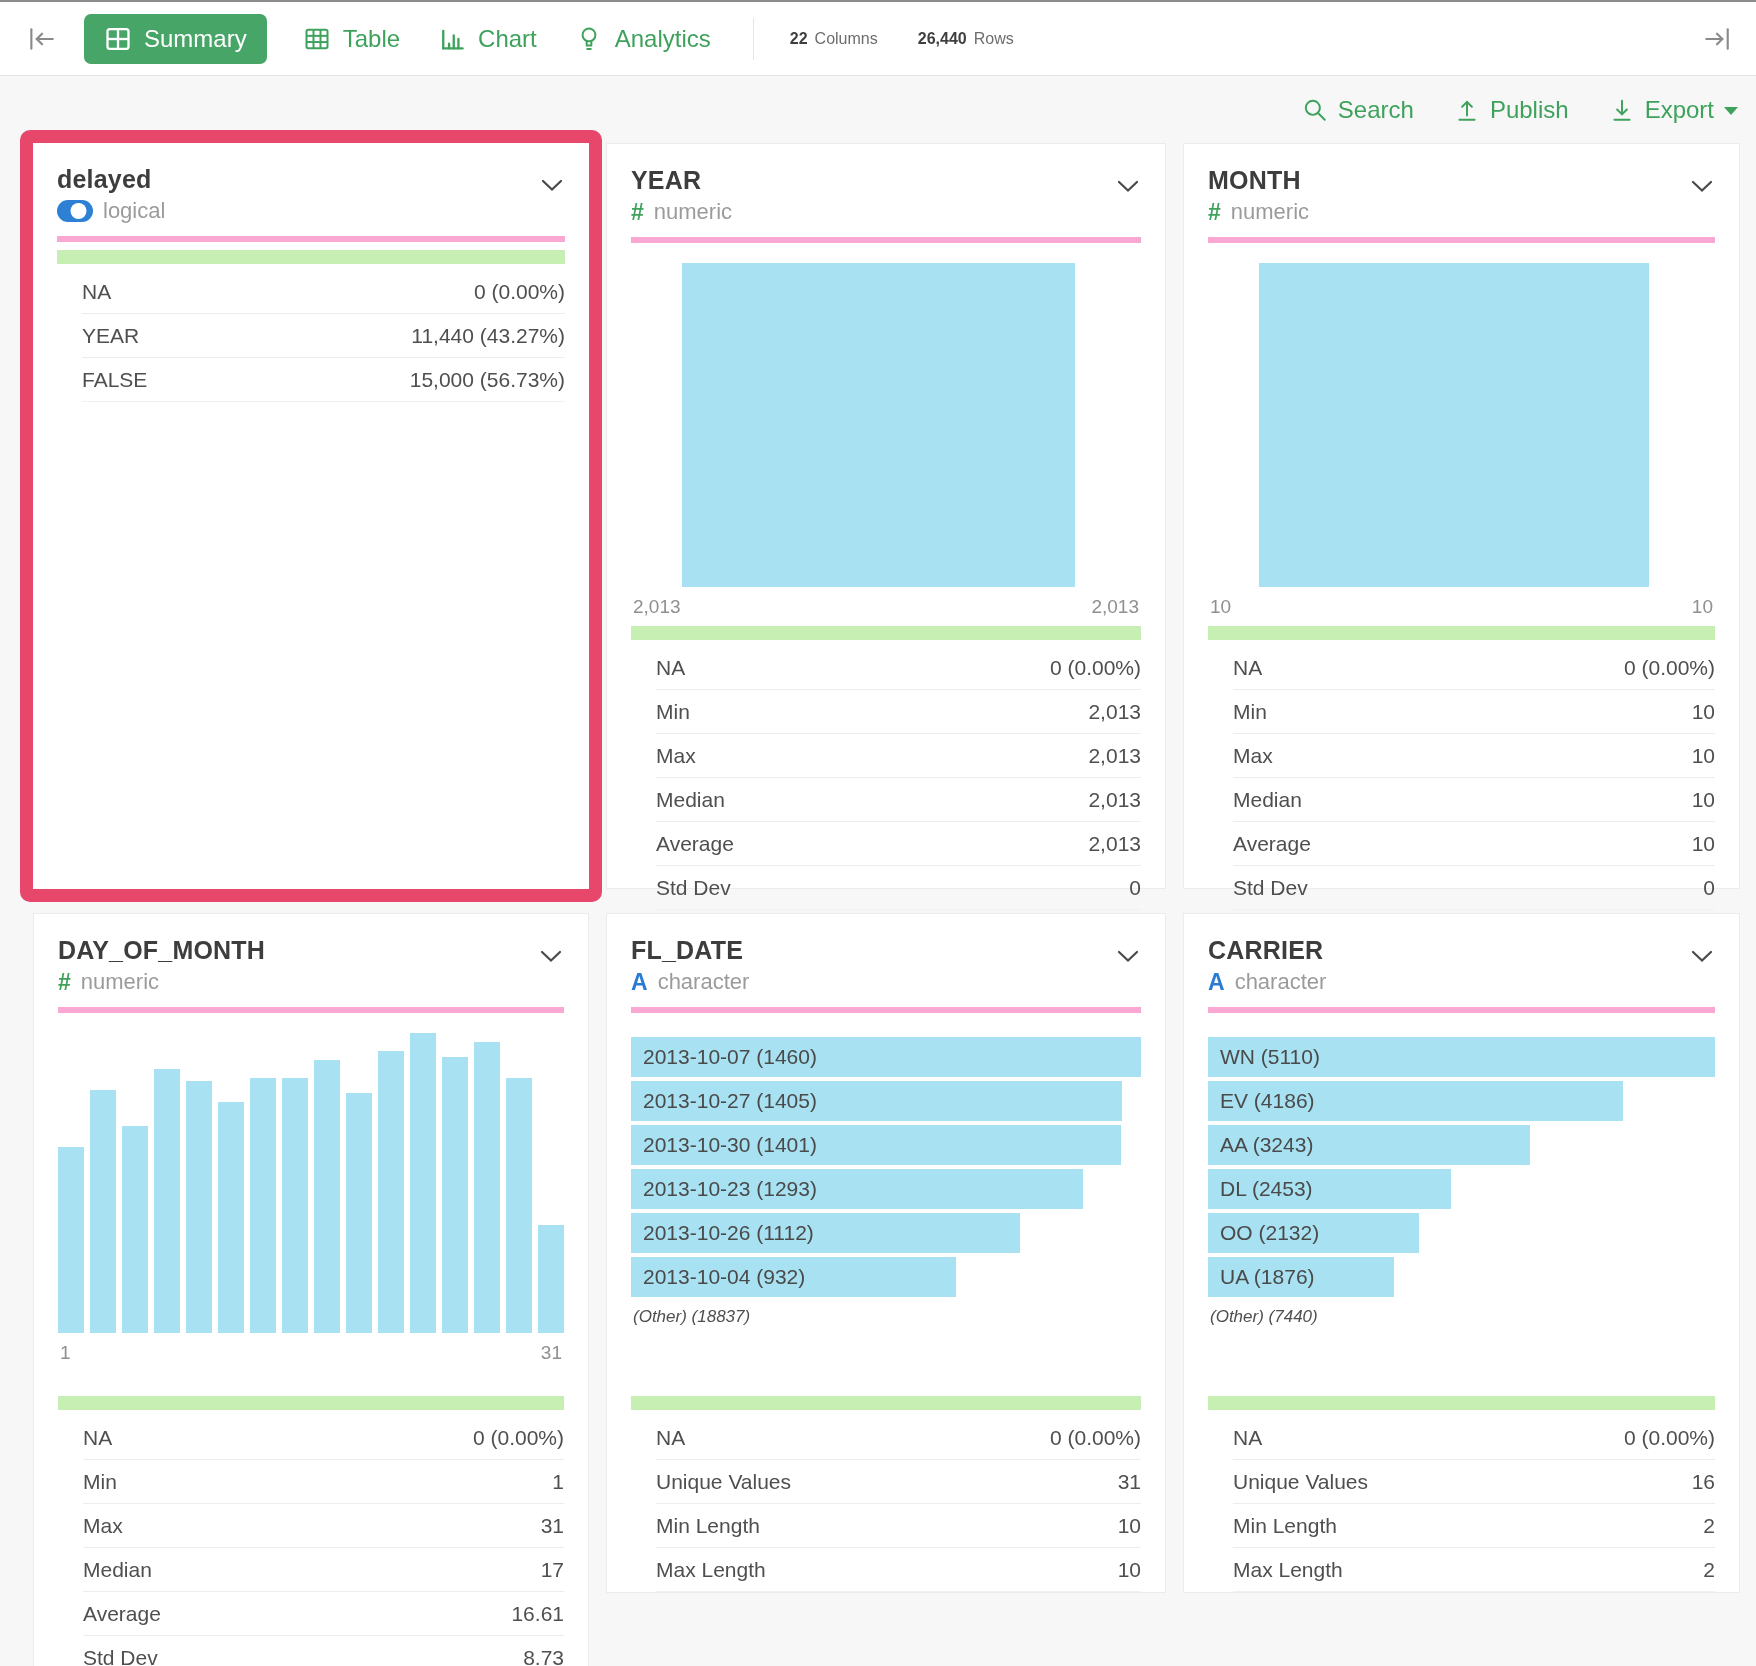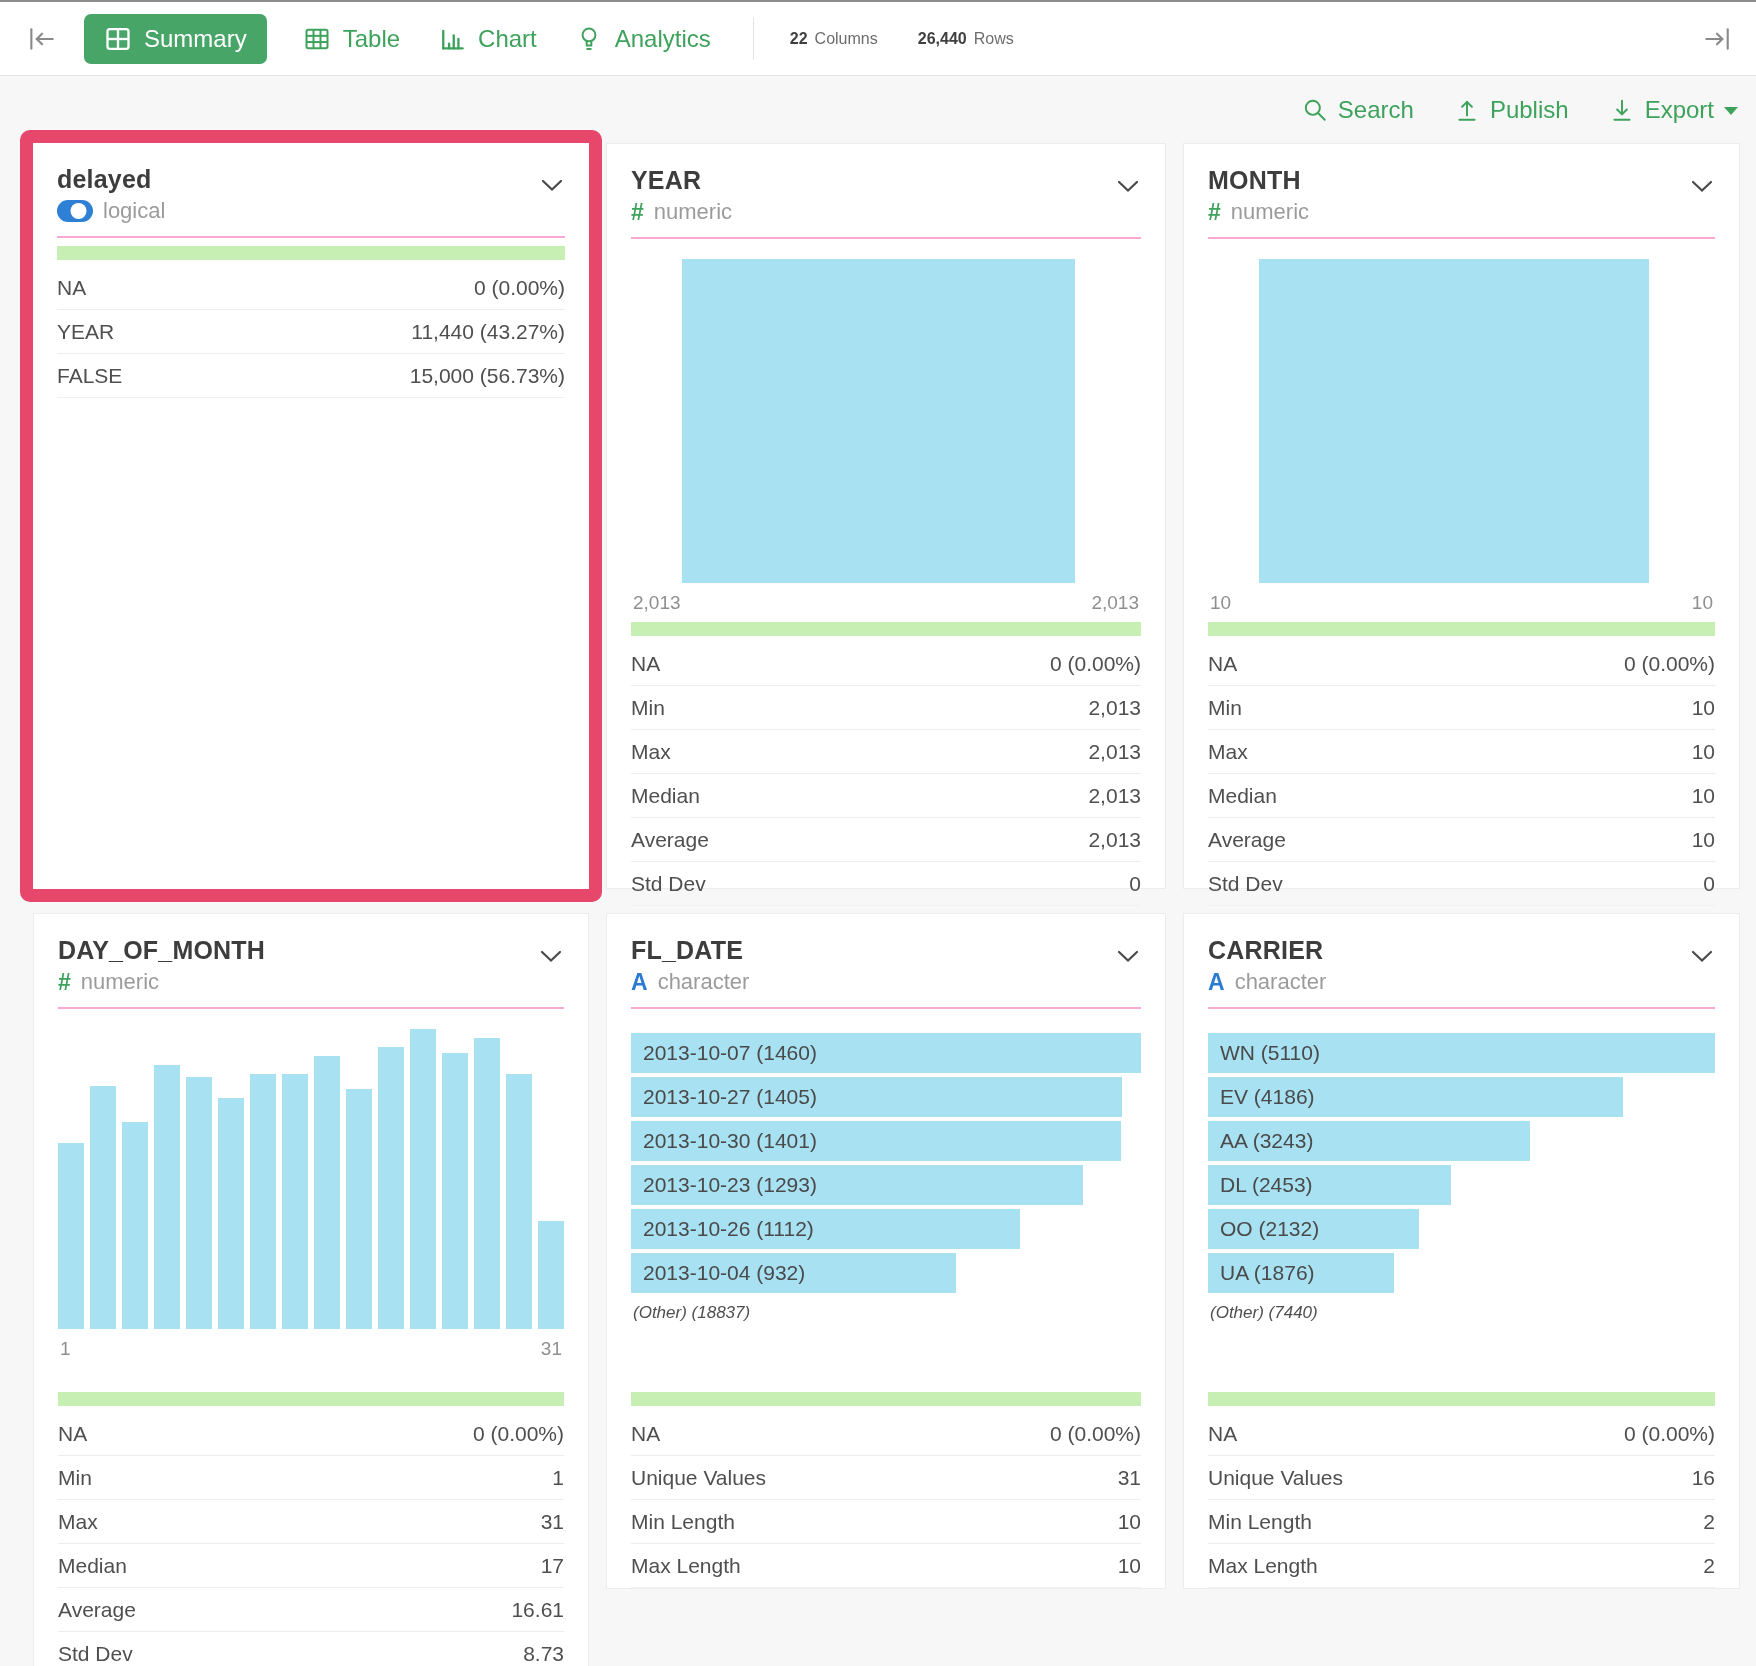--- a/index.html
+++ b/index.html
@@ -32,21 +32,21 @@
 
   
   .grid { display:grid; grid-template-columns:556px 560px 557px; column-gap:17px; row-gap:24px;
     margin:0 16px 0 33px; align-items:start; }
   .card { background:#fff; border:1px solid #ececec; padding:0 24px; display:flex; flex-direction:column; }
   .card.r1 { height:746px; }
   .highlight-wrap { border:13px solid #e6476a; border-radius:10px; margin:-13px; }
   .highlight-wrap .card { border:none; width:100%; }
 
   .card-head { display:flex; justify-content:space-between; align-items:flex-start;
-    padding:22px 0 12px 0; border-bottom:2px solid #f9a8d4; }
+    padding:22px 0 12px 0; border-bottom:6px solid #f9a8d4; }
   .card-title { font-size:25px; font-weight:700; color:#3d3d3d; line-height:28px; letter-spacing:.2px; }
   .type-row { display:flex; align-items:center; gap:10px; margin-top:5px; height:26px; }
   .type-glyph { font-size:23px; font-weight:700; line-height:24px; }
   .type-glyph.num { color:#3ea25c; }
   .type-glyph.chr { color:#2b7bd3; }
   .type-label { font-size:22px; color:#9b9b9b; }
   .chevron { border:none; background:none; cursor:pointer; padding:14px 2px; }
 
   .chart-area { height:375px; position:relative; }
   
@@ -59,21 +59,21 @@
   .other-label { font-size:17px; color:#4f4f4f; margin-top:10px; padding-left:2px;font-style:italic; }
   
   .big-bar { margin-top:20px; margin-left:10%; width:77%; height:324px; background:#a8e1f2; }
   .axis-row { display:flex; justify-content:space-between; margin-top:9px; padding:0 2px;
     font-size:19px; color:#8f8f8f; }
   
   .hist { margin-top:20px; height:300px; display:flex; align-items:flex-end; gap:6px; }
   .hbar { flex:1; background:#a8e1f2; }
 
   .valid-bar { height:14px; background:#c7efb3; margin-top:8px; flex-shrink:0; }
-  .stats { margin-top:6px; }
+  .stats { margin-top:6px;margin-left:25px; }
   .stat-row { height:44px; display:flex; justify-content:space-between; align-items:center;
     border-bottom:1px solid #ededed; font-size:21px; color:#4f4f4f; }
   .stat-row:last-child { border-bottom-color:#f1f1f1; }
   .filler { flex:1; }
   svg { display:block; }
 </style>
 </head>
 <body>
 
 <div class="top-strip"></div>

